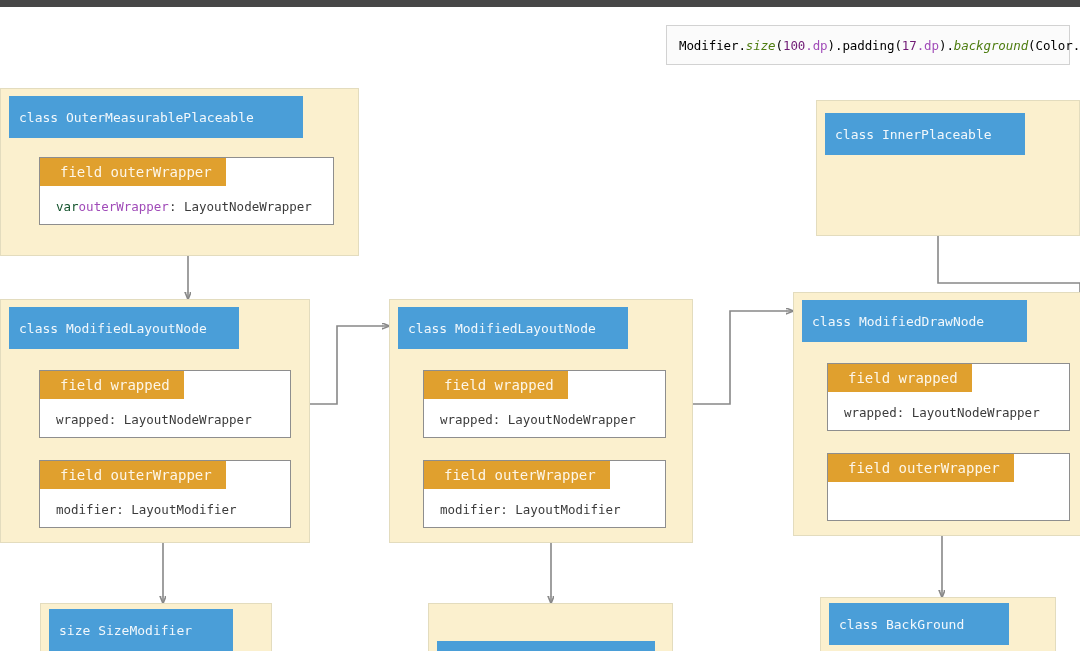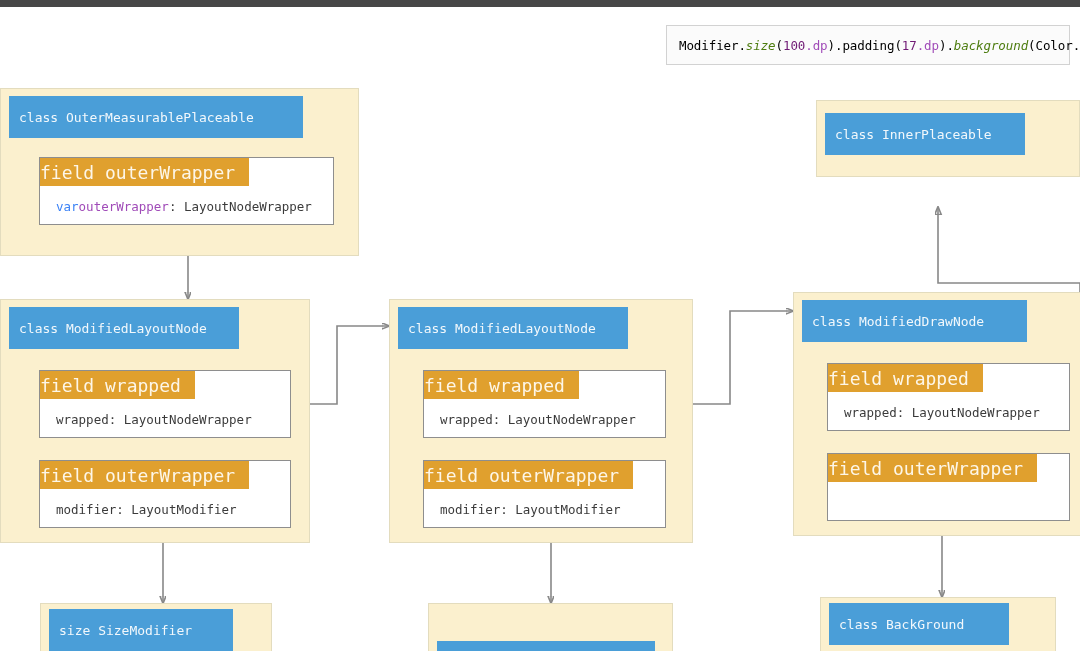--- a/index.html
+++ b/index.html
@@ -75,39 +75,39 @@
     background: #ffffff;
     border: 1px solid #8e8e8e;
   }
   .field-label {
     position: absolute;
     left: 0; top: 0;
     height: 28px;
     background: #e0a02e;
     color: #fdf6e8;
     font-family: "DejaVu Sans Mono", monospace;
-    font-size: 18px;
-    display: flex;
-    align-items: center;
-    padding: 0 14px 0 0;
+    font-size: 14px;
+    display: flex;
+    align-items: center;
+    padding: 0 14px 0 20px;
     white-space: nowrap;
   }
   .field-body {
     position: absolute;
     left: 0; right: 0; bottom: 0;
     height: 36px;
     display: flex;
     align-items: center;
     padding-left: 16px;
     font-family: "DejaVu Sans Mono", monospace;
     font-size: 12.5px;
     color: #3b3b3b;
     white-space: nowrap;
   }
-  .kw  { color: #3b82f6; }
+  .kw  { color: #14532d; }
   .vr  { color: #a04bb8; }
 
   
   svg.wires {
     position: absolute;
     left: 0; top: 0;
     width: 1080px; height: 651px;
     pointer-events: none;
     overflow: visible;
   }
@@ -208,21 +208,21 @@
     <div class="field-box" style="left:33px; top:70px; width:243px; height:68px;">
       <div class="field-label">field wrapped</div>
       <div class="field-body">wrapped: LayoutNodeWrapper</div>
     </div>
 
     <div class="field-box" style="left:33px; top:160px; width:243px; height:68px;">
       <div class="field-label">field outerWrapper</div>
     </div>
   </div>
 
-  <div class="class-card" style="left:816px; top:100px; width:264px; height:77px;">
+  <div class="class-card" style="left:816px; top:100px; width:264px; height:136px;">
     <div class="class-header" style="top:12px; height:42px; width:200px;">class InnerPlaceable</div>
   </div>
 
   <div class="class-card" style="left:40px; top:603px; width:232px; height:60px;">
     <div class="class-header" style="top:5px; height:42px; width:184px;">size SizeModifier</div>
   </div>
 
   <div class="class-card" style="left:428px; top:603px; width:245px; height:60px;">
     <div class="class-header" style="top:5px; height:42px; width:218px;margin-top:32px;">class PaddingModifier</div>
   </div>

